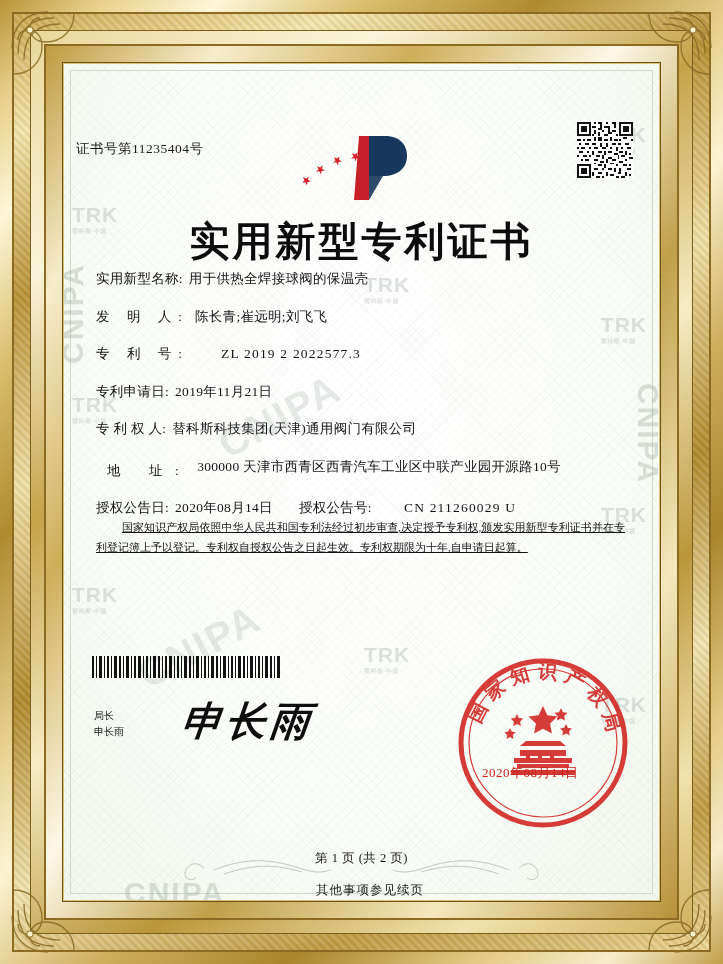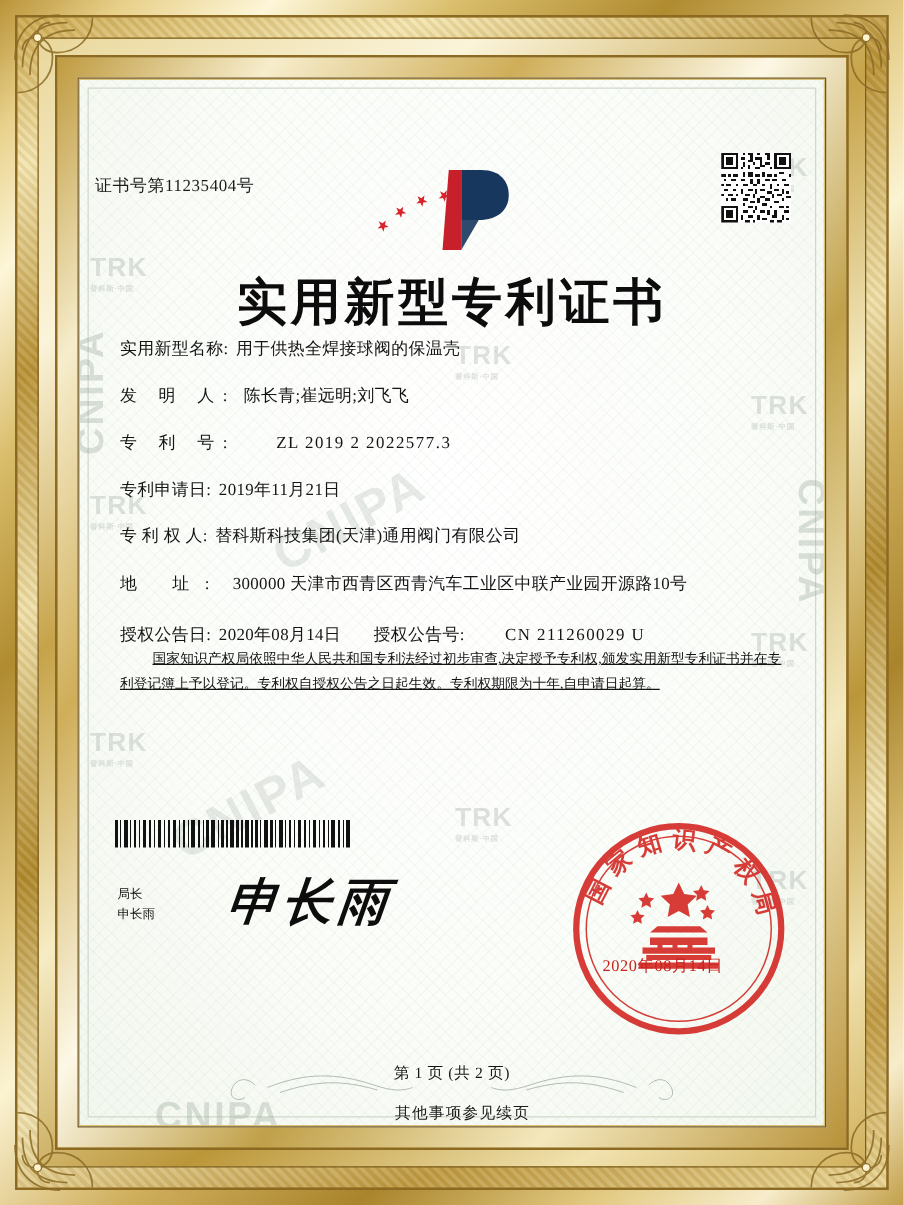--- a/index.html
+++ b/index.html
@@ -181,39 +181,39 @@
     position: absolute;
     left: 32px;
     right: 30px;
     top: 208px;
     font-size: 13.5px;
     color: #141414;
     line-height: 1;
   }
   .field-row {
     display: flex;
-    align-items: flex-start;
+    align-items: flex-end;
     margin-bottom: 24px;
   }
   .field-label {
     white-space: nowrap;
     letter-spacing: 0.3px;
   }
   .field-label.sp1 { letter-spacing: 7px; }
   .field-label.sp2 { letter-spacing: 12.5px; }
   .field-value {
     margin-left: 6px;
     letter-spacing: 0.3px;
   }
   .field-value.mono-num {
     font-family: "Liberation Serif", serif;
     letter-spacing: 1.2px;
     margin-left: 32px;
   }
-  .addr-wrap { display: flex; }
+  .addr-wrap { display: flex; margin-left: 11px; }
   .addr-text { max-width: 470px; line-height: 1.55; margin-top: -3px; }
   .grant-row .field-value { margin-right: 26px; }
 
   
   .body-text {
     position: absolute;
     left: 32px;
     right: 34px;
     top: 453px;
     font-size: 11px;

